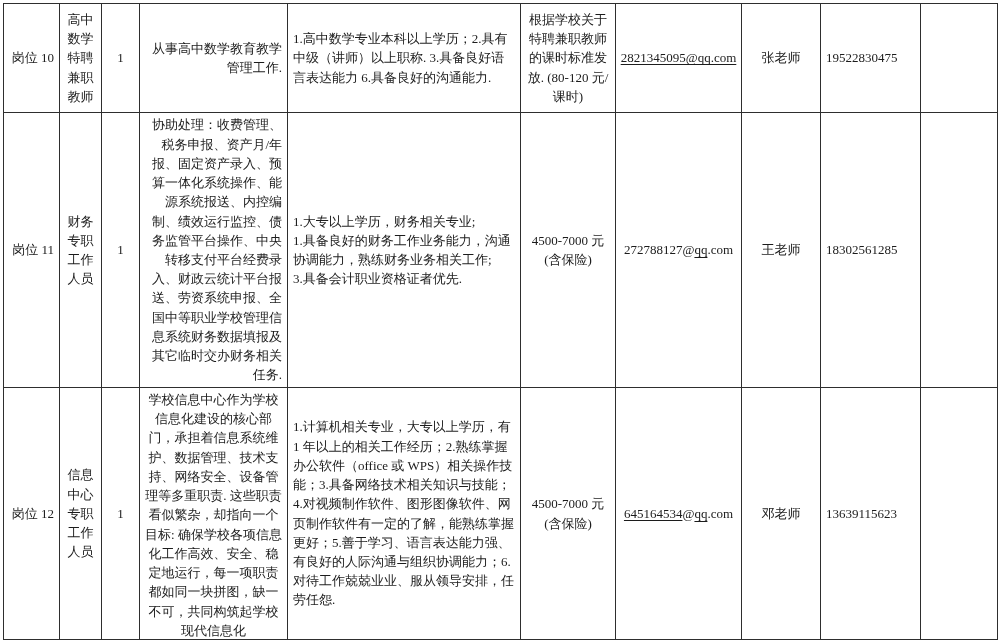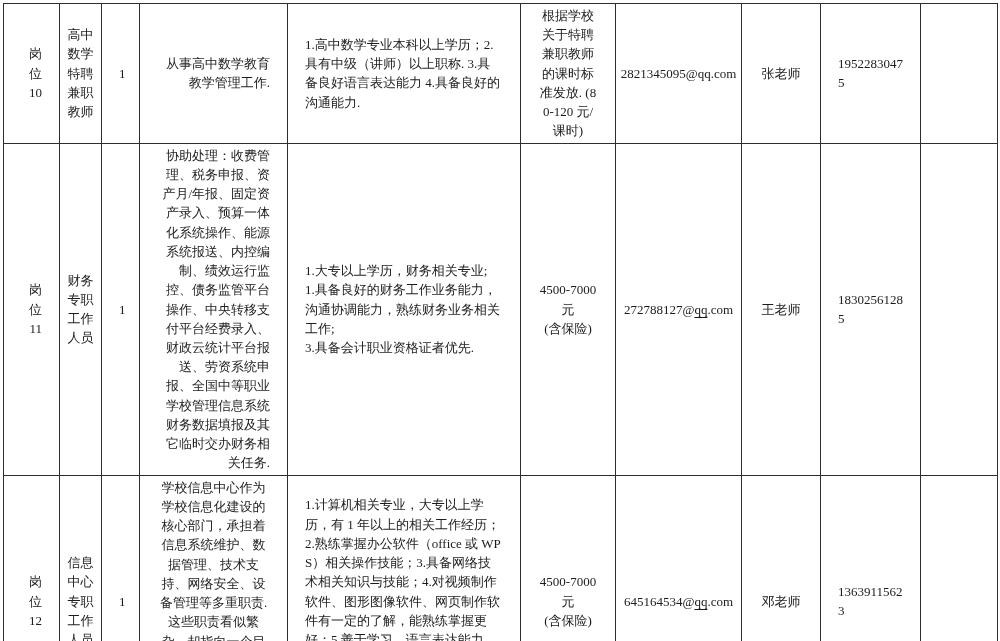--- a/index.html
+++ b/index.html
@@ -18,40 +18,40 @@
     top: 3px;
     width: 994px;
     border-collapse: collapse;
     table-layout: fixed;
     font-size: 13px;
     line-height: 1.48;
   }
   td {
     border: 1.5px solid #2e2e2e;
     vertical-align: middle;
-    padding: 2px 17px;
+    padding: 2px 5px;
     overflow: hidden;
     word-break: break-all;
   }
   tr.r1 { height: 109px; }
   tr.r2 { height: 275px; }
   tr.r3 { height: 251px; }
   .c-id     { text-align: right; }
   .c-title  { text-align: center; padding: 2px 6px; }
   .c-count  { text-align: center; }
   .c-duties { text-align: right; }
   .c-duties.center { text-align: center; }
   .c-req    { text-align: left; }
   .c-salary { text-align: center; }
   .c-email  { text-align: center; padding: 2px 3px; }
   .c-contact{ text-align: center; }
   .c-phone  { }
   .c-extra  { }
   .clip { max-height: 247px; overflow: hidden; text-align: center; }
-  .u  { text-underline-offset: 2px; }
+  .u  { text-decoration: underline; text-underline-offset: 2px; }
   .sq {
     text-decoration-line: underline;
     text-decoration-style: wavy;
     text-decoration-color: #e03020;
     text-decoration-thickness: 1px;
     text-underline-offset: 3px;
     text-decoration: underline;
   }
 </style>
 </head>
@@ -74,21 +74,21 @@
 
     <tbody>
         <tr class="r1">
       <td class="c-id">岗位 10</td>
       <td class="c-title">高中数学特聘兼职教师</td>
       <td class="c-count">1</td>
       <td class="c-duties">
         <div>从事高中数学教育教学管理工作.</div>
       </td>
       <td class="c-req">
-        <div>1.高中数学专业本科以上学历；2.具有中级（讲师）以上职称. 3.具备良好语言表达能力 4.具备良好的沟通能力.</div>
+        <div>1.高中数学专业本科以上学历；2.具有中级（讲师）以上职称. 3.具备良好语言表达能力 6.具备良好的沟通能力.</div>
       </td>
       <td class="c-salary">
         <div>根据学校关于特聘兼职教师的课时标准发放.  (80-120 元/课时)</div>
       </td>
       <td class="c-email">
         <span class="u">2821345095@qq.com</span>
       </td>
       <td class="c-contact">张老师</td>
       <td class="c-phone">19522830475</td>
       <td class="c-extra"></td>

